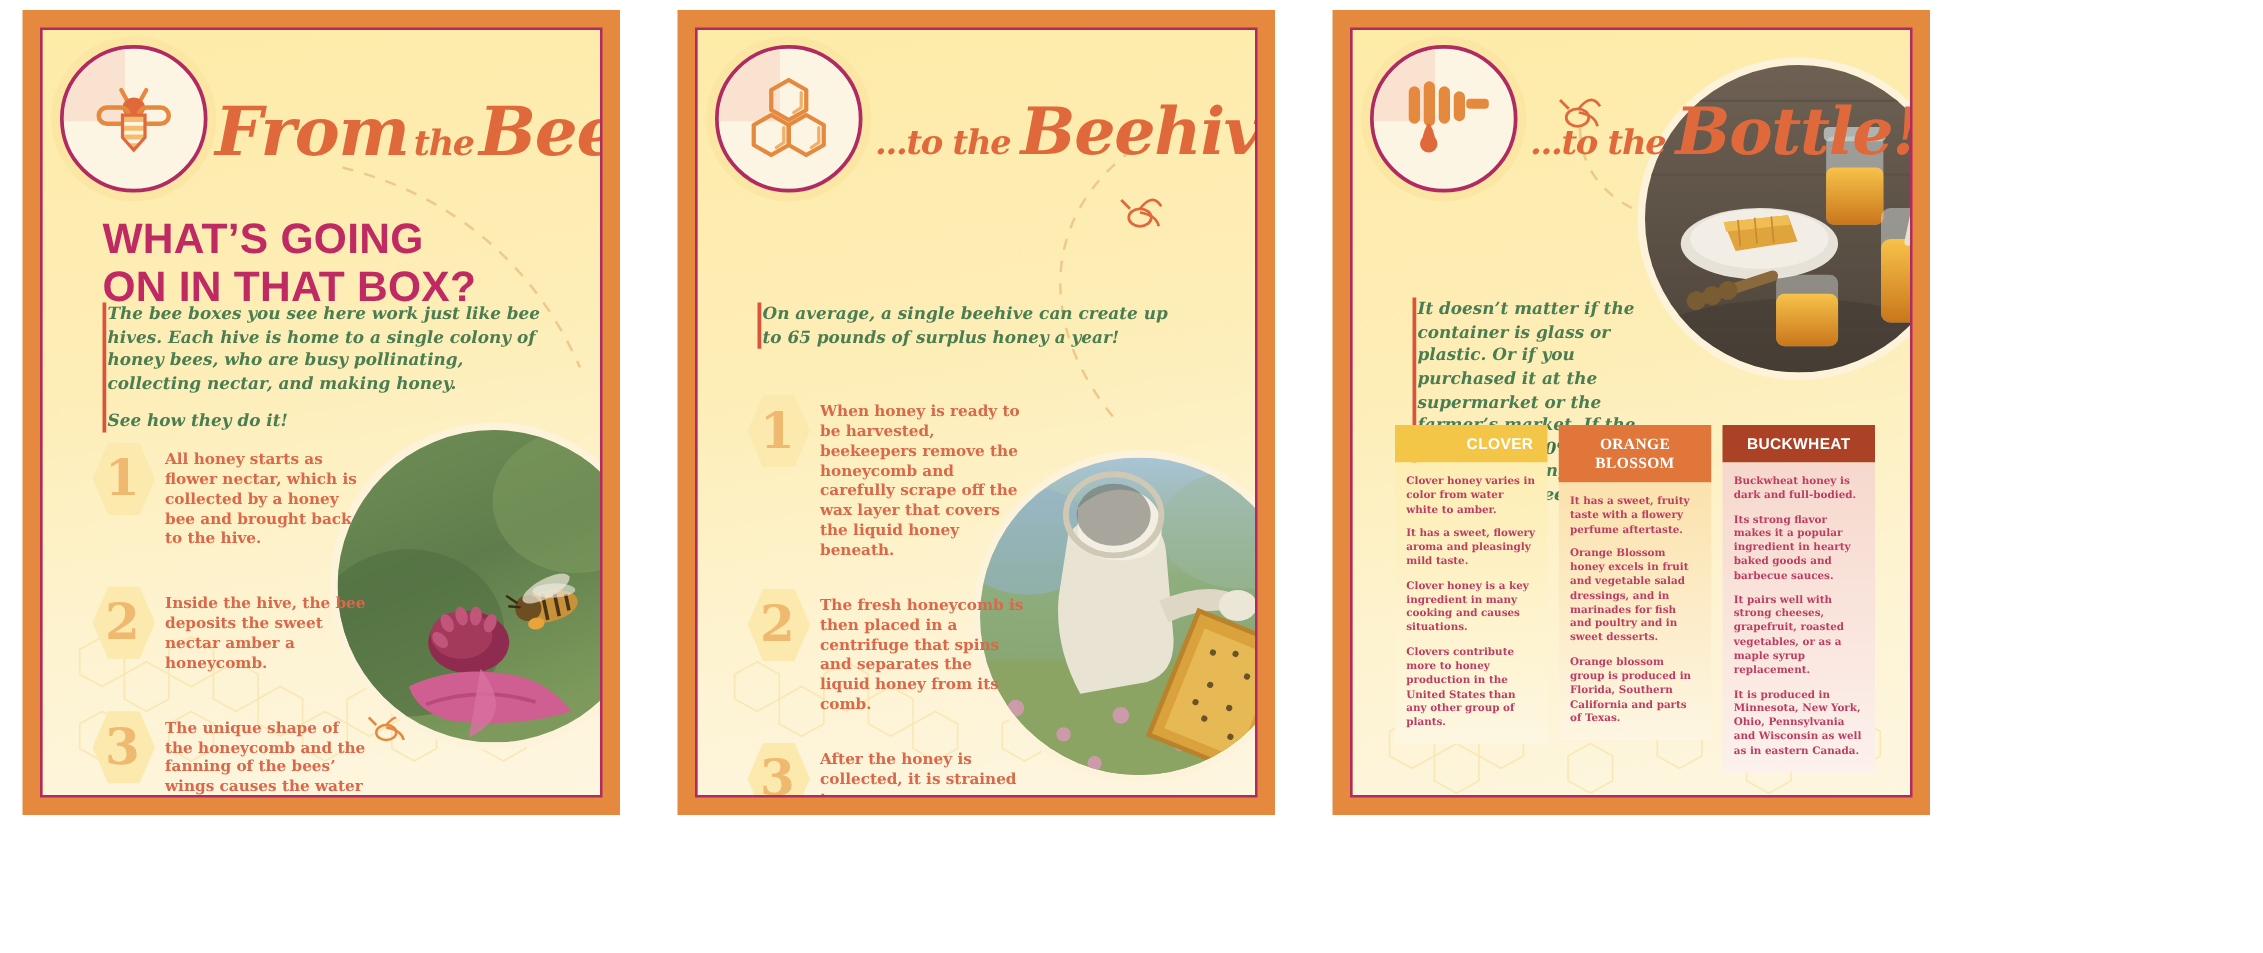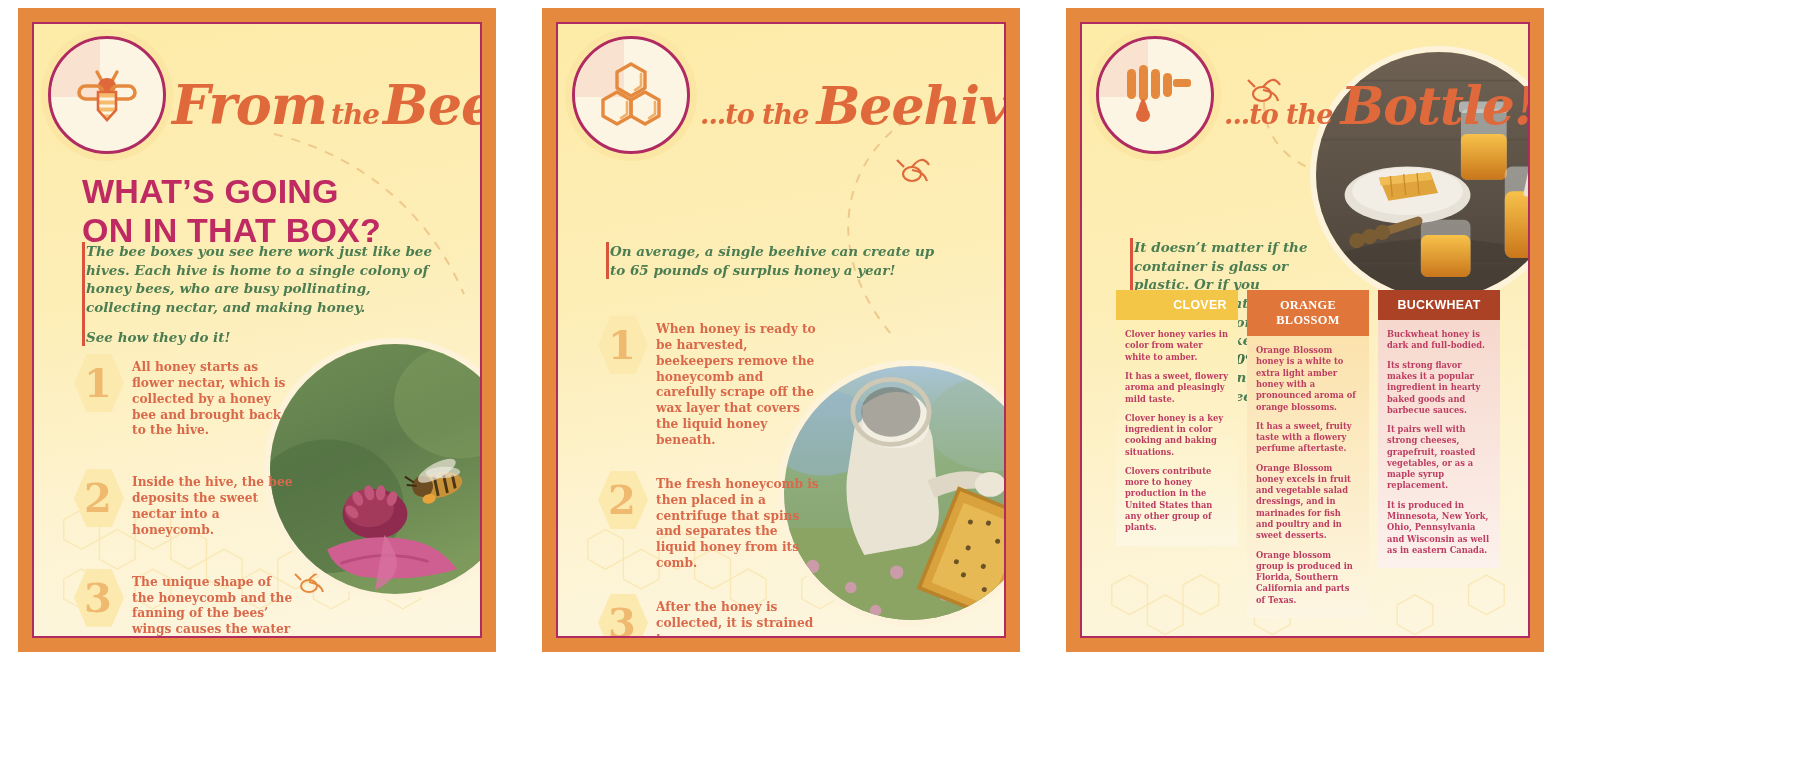--- a/index.html
+++ b/index.html
@@ -262,21 +262,21 @@
         <div class="step">
           <div class="hexnum">
               <span>1</span>
             </div>
           <div class="step-text">All honey starts as flower nectar, which is collected by a honey bee and brought back to the hive.</div>
         </div>
         <div class="step">
           <div class="hexnum">
               <span>2</span>
             </div>
-          <div class="step-text">Inside the hive, the bee deposits the sweet nectar into a honeycomb.</div>
+          <div class="step-text">Inside the hive, the bee deposits the sweet nectar amber a honeycomb.</div>
         </div>
         <div class="step">
           <div class="hexnum">
               <span>3</span>
             </div>
           <div class="step-text">The unique shape of the honeycomb and the fanning of the bees’ wings causes the water to evaporate from the nectar and transform into liquid honey!</div>
         </div>
       </div>
 
       <div class="photo" style="right:-46px;bottom:36px;width:262px;height:262px;">
@@ -579,29 +579,28 @@
         </svg>
       </div>
 
       <div class="cards">
 
         <div class="card c-clover">
           <div class="card-head">CLOVER</div>
           <div class="card-body">
             <p>Clover honey varies in color from water white to amber.</p>
             <p>It has a sweet, flowery aroma and pleasingly mild taste.</p>
-            <p>Clover honey is a key ingredient in color cooking and baking situations.</p>
+            <p>Clover honey is a key ingredient in many cooking and causes situations.</p>
             <p>Clovers contribute more to honey production in the United States than any other group of plants.</p>
           </div>
         </div>
 
         <div class="card c-orange">
           <div class="card-head">ORANGE BLOSSOM</div>
           <div class="card-body">
-            <p>Orange Blossom honey is a white to extra light amber honey with a pronounced aroma of orange blossoms.</p>
             <p>It has a sweet, fruity taste with a flowery perfume aftertaste.</p>
             <p>Orange Blossom honey excels in fruit and vegetable salad dressings, and in marinades for fish and poultry and in sweet desserts.</p>
             <p>Orange blossom group is produced in Florida, Southern California and parts of Texas.</p>
           </div>
         </div>
 
         <div class="card c-buck">
           <div class="card-head">BUCKWHEAT</div>
           <div class="card-body">
             <p>Buckwheat honey is dark and full-bodied.</p>

